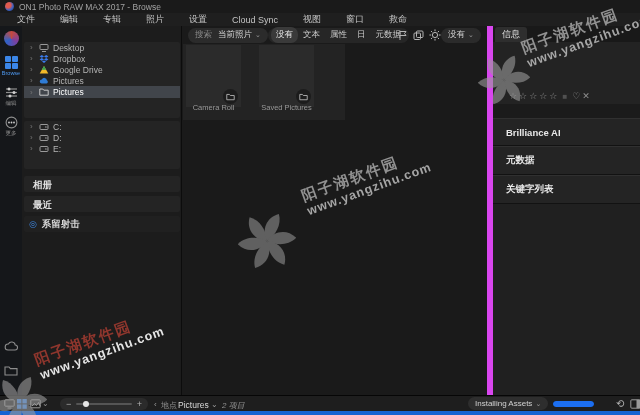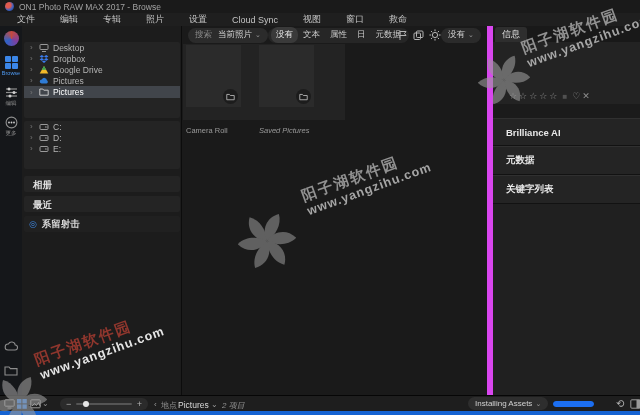--- a/index.html
+++ b/index.html
@@ -34,21 +34,21 @@
   
   .main{left:182px;top:26px;width:305px;height:369px;background:#1a1a1a;}
   .pill{background:#2b2b2b;border-radius:8px;display:flex;align-items:center;font-size:8.5px;color:#d6d6d6;box-sizing:border-box;}
   .dim{color:#8a8a8a;}
   .chev-d{font-size:7px;color:#9a9a9a;margin-left:3px;}
   .seg{padding:2px 5px;color:#c9c9c9;}
   .seg.sel{background:#3a3a3a;border-radius:7px;color:#e8e8e8;}
   .grid-strip{position:absolute;left:1px;top:18px;width:162px;height:76px;background:#232323;}
   .tile{position:absolute;top:1px;width:55px;height:62px;background:#2b2b2b;}
   .tile-badge{position:absolute;right:3px;bottom:3px;width:15px;height:15px;border-radius:50%;background:#1c1c1c;display:flex;align-items:center;justify-content:center;}
-  .tile-label{position:absolute;top:82px;width:55px;font-size:7.5px;color:#9a9a9a;}
+  .tile-label{position:absolute;top:59px;width:55px;text-align:center;font-size:7.5px;color:#9a9a9a;}
 
   
   .right-panel{left:487px;top:26px;width:153px;height:369px;background:#202020;border-left:6px solid #d946ef;box-sizing:border-box;}
   .rp-tabrow{position:absolute;left:0;top:0;width:153px;height:16px;background:#191919;}
   .rp-tab{position:absolute;left:2px;top:1px;height:15px;padding:0 7px;background:#2e2e2e;border-radius:3px 3px 0 0;font-size:9px;color:#e0e0e0;display:flex;align-items:center;}
   .rp-preview{position:absolute;left:0;top:16px;width:153px;height:46px;background:#232323;}
   .rating{position:absolute;left:0;top:62px;width:153px;height:16px;background:#232323;display:flex;align-items:center;padding-left:16px;gap:2px;box-sizing:border-box;color:#8f8f8f;font-size:9px;}
   .rating .sq{color:#505050;font-size:8px;margin:0 3px;}
   .rp-gap{position:absolute;left:0;top:78px;width:153px;height:14px;background:#1b1b1b;}
   .rp-section{position:absolute;left:0;width:153px;background:#242424;border-top:1px solid #303030;border-bottom:1px solid #121212;display:flex;align-items:center;padding-left:13px;box-sizing:border-box;font-size:9.5px;font-weight:bold;color:#e8e8e8;}
@@ -300,21 +300,21 @@
         </div>
       </div>
       <div class="tile-label" style="left:3px;">Camera Roll</div>
       <div class="tile" style="left:76px;">
         <div class="tile-badge">
           <svg width="9" height="8" viewBox="0 0 10 9">
               <path d="M0.8,1.6 h3 l1,1.2 h4.4 v4.8 H0.8 Z" fill="none" stroke="#b5b5b5"></path>
             </svg>
         </div>
       </div>
-      <div class="tile-label" style="left:76px;font-style:italic;">Saved Pictures</div>
+      <div class="tile-label" style="left:76px;">Saved Pictures</div>
     </div>
   </div>
 
   <div class="abs right-panel">
     <div class="rp-tabrow">
       <div class="rp-tab">信息</div>
     </div>
     <div class="rp-preview"></div>
     <div class="rating">
       <span>☆</span>

